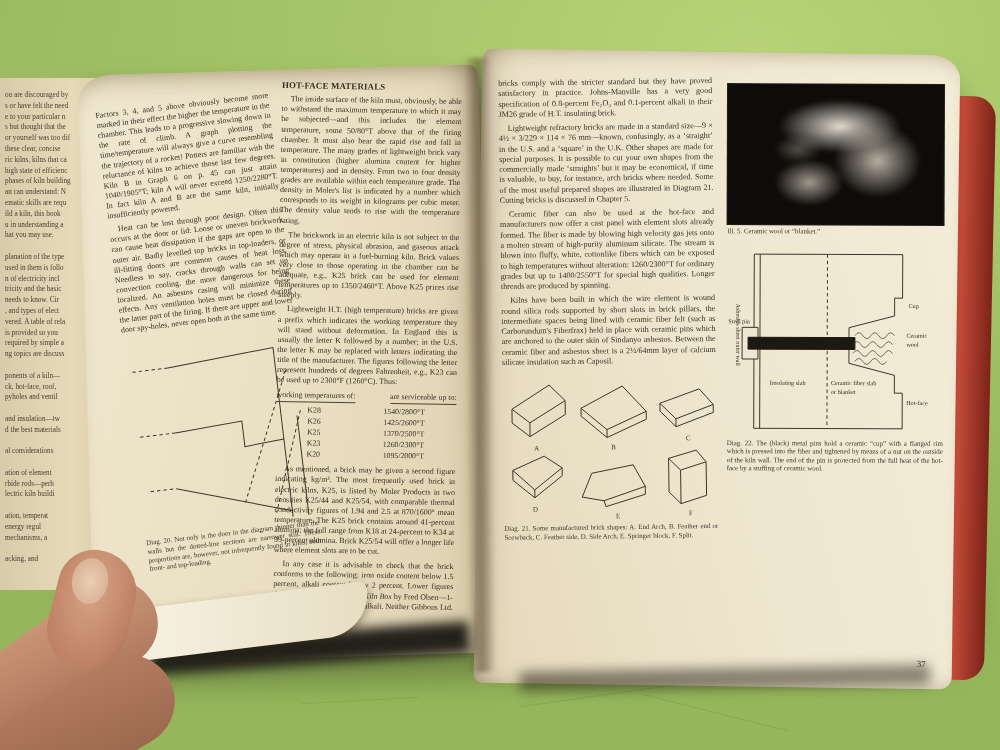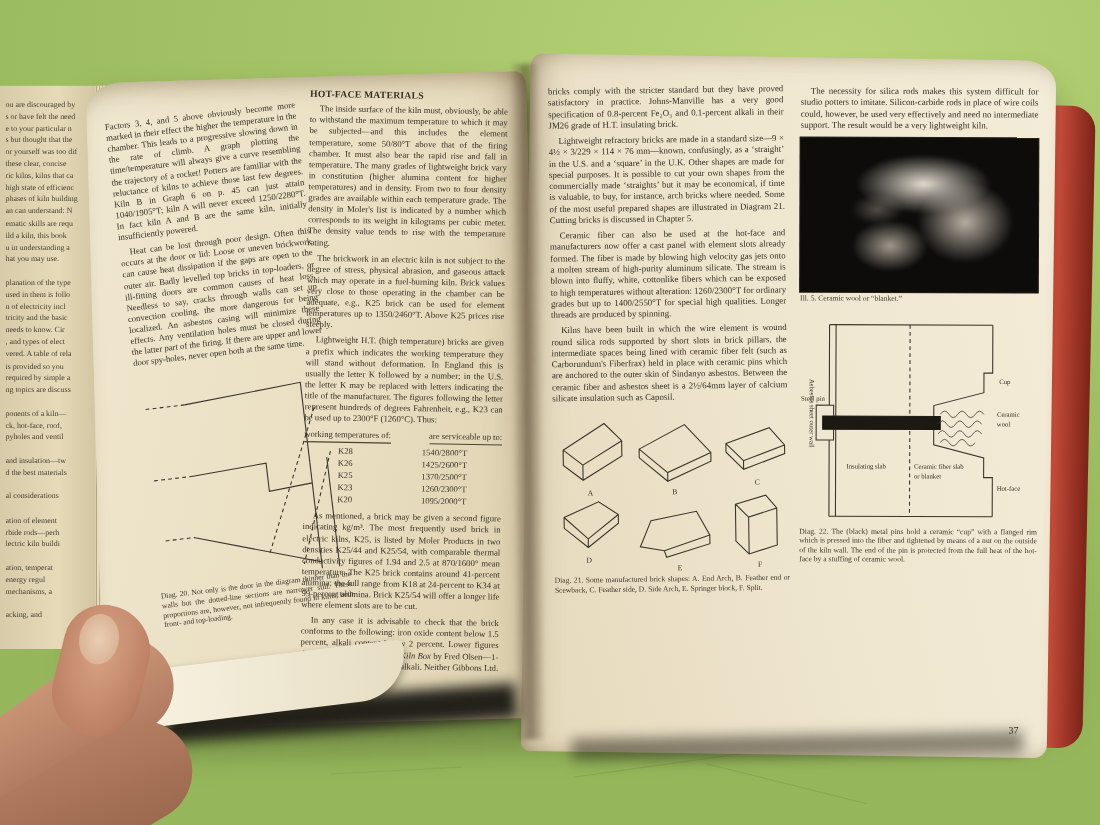--- a/index.html
+++ b/index.html
@@ -6,21 +6,21 @@
   #scene{position:relative;width:1000px;height:750px;overflow:hidden;
     background:radial-gradient(ellipse 950px 560px at 75% 6%, #b8d377 0%, #a6c568 45%, #95b65a 100%);
     font-family:"Liberation Serif", serif;color:#342e24;}
   .scratch{position:absolute;height:1px;background:rgba(55,75,25,.4);}
   .book-shadow{position:absolute;left:70px;top:82px;width:898px;height:596px;background:rgba(35,40,18,.32);
     filter:blur(14px);border-radius:40px;transform:rotate(-1deg);}
   .cover-right{position:absolute;left:938px;top:96px;width:52px;height:584px;
     background:linear-gradient(90deg,#a83528,#c24a38 40%,#7c2318);
     border-radius:8px 22px 22px 8px;transform:rotate(1.2deg);}
   .flap{position:absolute;left:0;top:78px;width:96px;height:512px;
-    background:linear-gradient(90deg,#d8cba9,#e6dab9 55%,#cec09c);}
+    background:linear-gradient(90deg,#d8cba9,#e6dab9 55%,#cec09c);padding-left:36px;}
   .flap::after{content:"";position:absolute;right:0;top:0;width:9px;height:100%;
     background:repeating-linear-gradient(90deg,#b4a683 0 1px,#e8dcbd 1px 3px);}
   .flap-text{position:absolute;left:5px;top:12px;width:86px;height:490px;overflow:hidden;
     font-size:7.2px;line-height:1.5;white-space:pre-line;color:#464032;}
   .page{position:absolute;}
   .page-left{left:86px;top:70px;width:400px;height:588px;
     background:linear-gradient(105deg,#efe7cf 0%,#eadfc2 55%,#ddd0ae 100%);
     border-radius:34px 10px 6px 10px / 26px 12px 6px 10px;transform:rotate(-1.6deg);
     box-shadow:inset -28px 0 34px -20px rgba(95,75,45,.55), inset 0 20px 24px -18px rgba(120,100,60,.5), inset 0 -14px 18px -14px rgba(120,100,60,.35);}
   .page-right{left:478px;top:52px;width:478px;height:634px;
@@ -203,21 +203,20 @@
         <text x="30" y="80">A</text>
         <text x="108" y="80">B</text>
         <text x="184" y="72">C</text>
         <text x="28" y="142">D</text>
         <text x="112" y="150">E</text>
         <text x="186" y="148">F</text>
       </svg>
       <p class="cap">Diag. 21. Some manufactured brick shapes: A. End Arch, B. Feather end or Scewback, C. Feather side, D. Side Arch, E. Springer block, F. Split.</p>
     </div>
     <div class="col bodytext" style="left:246px;top:26px;width:216px;transform:rotate(-.6deg);transform-origin:top left;">
-      <p class="para">The necessity for silica rods makes this system difficult for studio potters to imitate. Silicon-carbide rods in place of wire coils could, however, be used very effectively and need no intermediate support. The result would be a very lightweight kiln.</p>
       <div class="photo">
           <div class="blob"></div>
         </div>
       <p class="cap" style="text-align:left">Ill. 5.  Ceramic wool or “blanket.”</p>
       <svg class="diag" width="216" height="190" viewBox="0 0 216 192" style="margin-top:10px">
         <path d="M26,8 V184 M32,8 V184"></path>
         <path d="M26,8 H176 M26,184 H176"></path>
         <path d="M176,8 V52 H168 V70 L122,82 V118 L168,130 V148 H176 V184"></path>
         <path class="dash" d="M100,8 V184"></path>
         <rect x="14" y="82" width="16" height="32" style="fill:#efe7d2"></rect>

